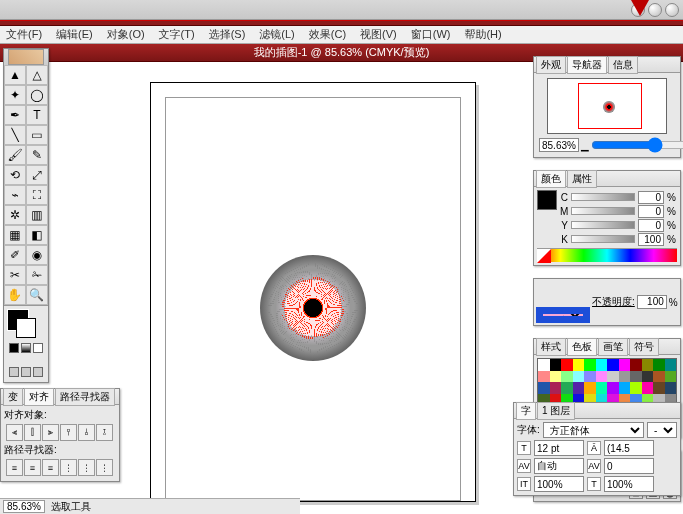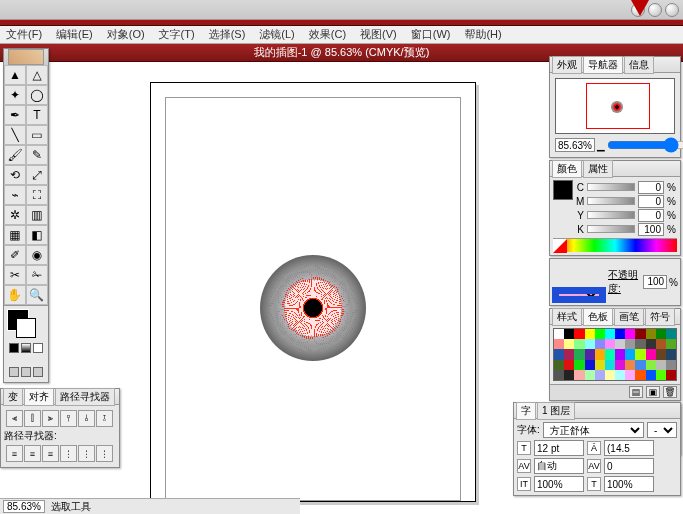--- a/index.html
+++ b/index.html
@@ -32,21 +32,21 @@
 
 
 .canvas-area { position: absolute; left: 60px; top: 0; width: 480px; height: 450px; background: #fff; }
 .artboard-outer { position: absolute; left: 90px; top: 20px; width: 326px; height: 420px; border: 1px solid #000; box-shadow: 3px 3px 0 #ccc; background: #fff; }
 .artboard-inner { position: absolute; left: 14px; top: 14px; right: 14px; bottom: 0; border: 1px solid #999; }
 .eye-art { position: absolute; left: 50%; top: 210px; transform: translate(-50%,-50%); width: 106px; height: 106px; border-radius: 50%; background: radial-gradient(circle, #000 0% 12%, #ff2a00 12% 14%, rgba(255,0,0,.1) 14% 38%, #b8b2b8 38% 40%, #999 50% 55%, #666 70%, #1a1a1a 90% 100%); }
 .eye-art::before { content:""; position:absolute; inset:0; border-radius:50%; background: repeating-conic-gradient(from 0deg, rgba(255,30,0,.9) 0deg 1deg, transparent 1deg 4deg); -webkit-mask: radial-gradient(circle, transparent 0 16%, #000 16% 42%, transparent 42% 100%); mask: radial-gradient(circle, transparent 0 16%, #000 16% 42%, transparent 42% 100%);}
 .eye-art::after { content:""; position:absolute; inset:8px; border-radius:50%; background: repeating-conic-gradient(from 0deg, rgba(120,120,120,.4) 0deg 0.5deg, transparent 0.5deg 3deg); -webkit-mask: radial-gradient(circle, transparent 0 42%, #000 42% 96%, transparent 96% 100%); mask: radial-gradient(circle, transparent 0 42%, #000 42% 96%, transparent 96% 100%);}
 
 
-.panels-right { position: absolute; right: 2px; top: -6px; width: 132px; display: flex; flex-direction: column; gap: 2px; z-index: 20; }
+.panels-right { position: absolute; right: 2px; top: -6px; width: 148px; display: flex; flex-direction: column; gap: 12px; z-index: 20; }
 .panel { background: #e8e8e8; border: 1px solid #888; box-shadow: 1px 1px 2px rgba(0,0,0,.3); font-size: 10px; }
 .panel-tabs { height: 16px; background: linear-gradient(#eee,#ddd); display: flex; align-items: center; gap: 1px; padding: 0 2px; border-bottom: 1px solid #999; }
 .panel-tabs .tab { padding: 1px 4px; background: #e8e8e8; border: 1px solid #aaa; font-size: 10px; white-space: nowrap; }
 .panel-tabs .tab.active { background: #f8f8f8; }
 .panel-body { padding: 3px; }
 
 .navigator-view { width: 120px; height: 56px; background: #fff; border: 1px solid #666; margin: 2px auto; position: relative; }
 .navigator-view .thumbrect { position: absolute; left: 30px; top: 4px; width: 64px; height: 46px; border: 1px solid #f00; }
 .navigator-view .thumb-eye { position: absolute; left: 55px; top: 22px; width: 12px; height: 12px; border-radius: 50%; background: radial-gradient(circle,#000 0 20%,#f00 20% 30%,#999 60%,#333 100%); }
 .zoom-row { display: flex; align-items: center; gap: 2px; padding: 2px; }
@@ -182,20 +182,21 @@
     </div>
   </div>
 
   <div class="align-panel">
     <div class="panel-tabs">
       <span class="tab">变</span>
       <span class="tab active">对齐</span>
       <span class="tab">路径寻找器</span>
     </div>
     <div class="panel-body">
+      <div>对齐对象:</div>
       <div class="align-grid">
         <span>⫷</span>
         <span>⫿</span>
         <span>⫸</span>
         <span>⫯</span>
         <span>⫰</span>
         <span>⫱</span>
       </div>
       <div>路径寻找器:</div>
       <div class="align-grid">

